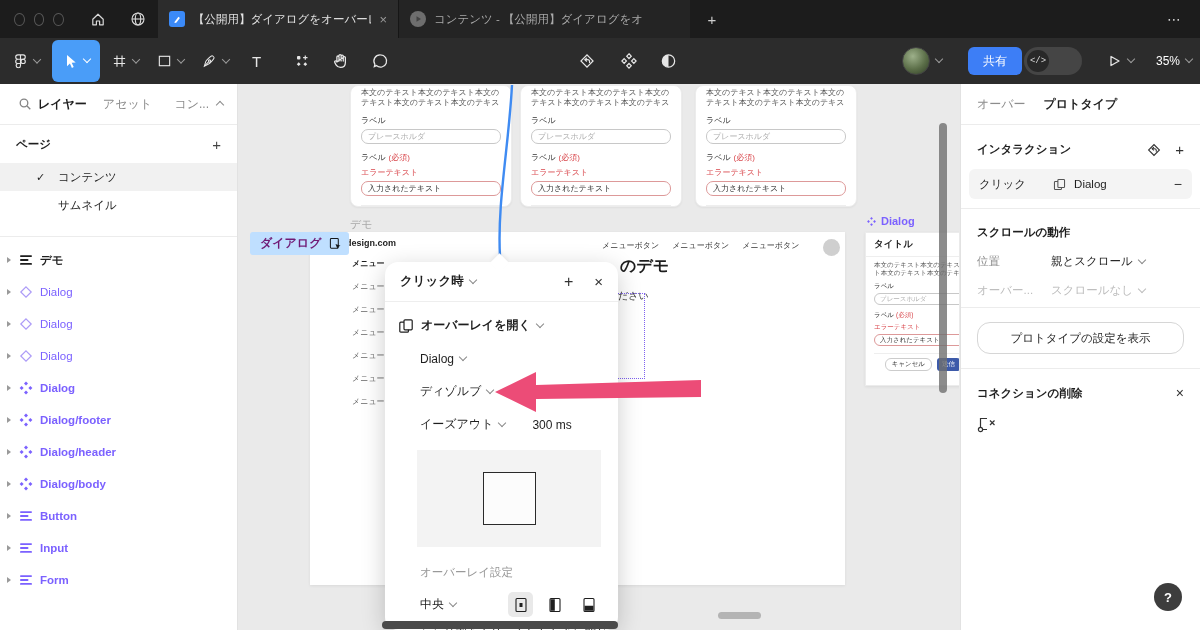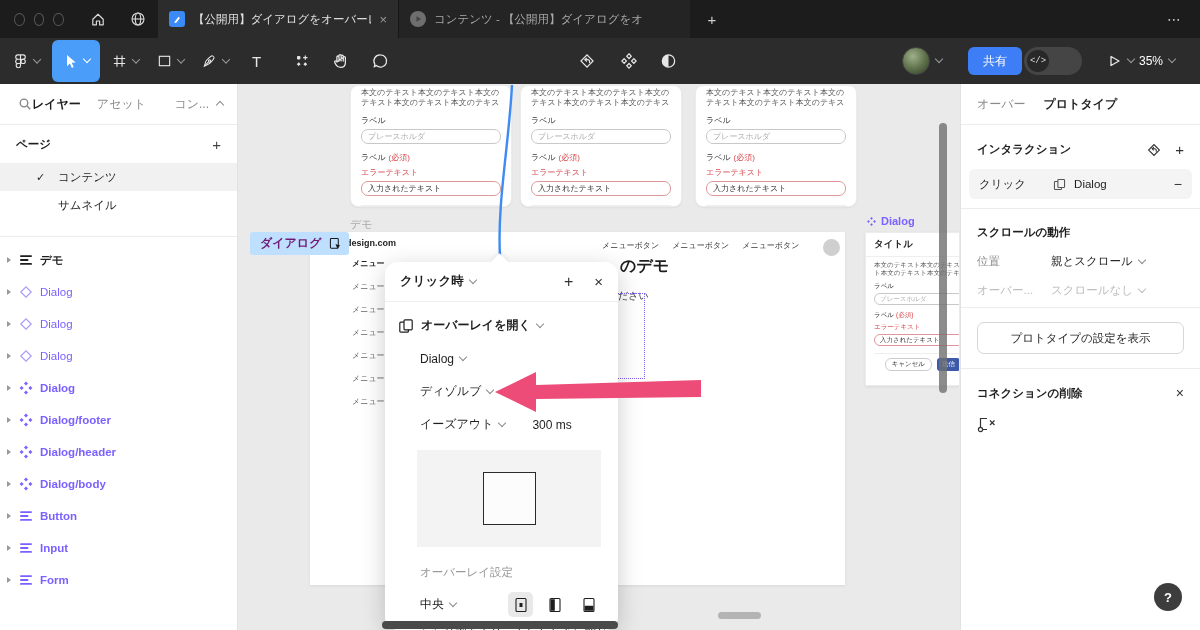--- a/index.html
+++ b/index.html
@@ -138,21 +138,21 @@
 .rp-title-icons{margin-left:auto;display:flex;align-items:center;gap:13px;color:#333}
 .rp-plus{font-size:15px}
 .int-row{margin:11px -8px 0;height:30px;background:#F4F4F4;border-radius:6px;display:flex;align-items:center;padding:0 10px;font-size:11.5px}
 .int-target{margin-left:8px}
 .int-icon{margin-left:27px}
 .int-minus{margin-left:auto;font-size:14px;color:#333}
 .kv{display:flex;align-items:center;margin-top:14px;font-size:11.5px}
 .kv .k{width:74px;color:#8F8F8F}
 .kv .v{display:flex;align-items:center;color:#1e1e1e}
 .kv.muted .k,.kv.muted .v{color:#BDBDBD}
-.rp-btn{margin:0;height:32px;width:100%;border:1px solid #D6D6D6;border-radius:7px;background:#fff;font-size:11.5px;color:#1e1e1e;display:flex;align-items:center;justify-content:center;font-family:inherit}
+.rp-btn{margin:0;height:32px;width:100%;border:1px solid #D6D6D6;border-radius:13px;background:#fff;font-size:11.5px;color:#1e1e1e;display:flex;align-items:center;justify-content:center;font-family:inherit}
 .rp-del-head{display:flex;align-items:center}
 .rp-x{margin-left:auto;font-size:14px;color:#333}
 .rp-help{display:flex;margin-top:15px;gap:10px}
 .rp-help-text{font-size:11.5px;color:#333;line-height:17px;width:178px}
 .help-fab{position:absolute;right:18px;bottom:19px;width:28px;height:28px;border-radius:50%;background:#3D3D3D;color:#fff;font-size:13px;font-weight:700;display:flex;align-items:center;justify-content:center;z-index:30}
 </style>
 </head>
 <body>
 
 <div class="chrome">
@@ -322,37 +322,37 @@
       </span>
   </div>
   <div class="tbi" style="right:66px">
     <span>
         <svg width="16" height="16" viewBox="0 0 16 16">
           <path d="M5 3.5v9l8-4.5z" fill="none" stroke="#E6E6E6" stroke-width="1.3" stroke-linejoin="round"></path>
         </svg>
       </span>
     <span class="chv tool-chv"></span>
   </div>
-  <div class="tbi" style="right:25px">
+  <div class="tbi" style="right:8px">
     <span class="zoom-label">35%</span>
     <span class="chv tool-chv"></span>
   </div>
 </div>
 
 <div class="sidebar">
   <div class="sb-header">
     <span>
         <svg width="14" height="14" viewBox="0 0 14 14">
           <g stroke="#848484" fill="none" stroke-width="1.3">
             <circle cx="6" cy="6" r="3.8"></circle>
             <path d="M9 9l3.3 3.3"></path>
           </g>
         </svg>
       </span>
-    <span class="sb-tab active" style="margin-left:0">レイヤー</span>
+    <span class="sb-tab active" style="margin-left:6px">レイヤー</span>
     <span class="sb-tab" style="margin-left:16px">アセット</span>
     <span class="sb-tab" style="margin-left:auto">コン...</span>
     <span class="chv up" style="color:#8C8C8C;margin-left:8px"></span>
   </div>
   <div class="sb-pages-title">
     <span>ページ</span>
     <span class="sb-plus">+</span>
   </div>
   <div class="sb-page selected">
     <span class="chk">✓</span>

